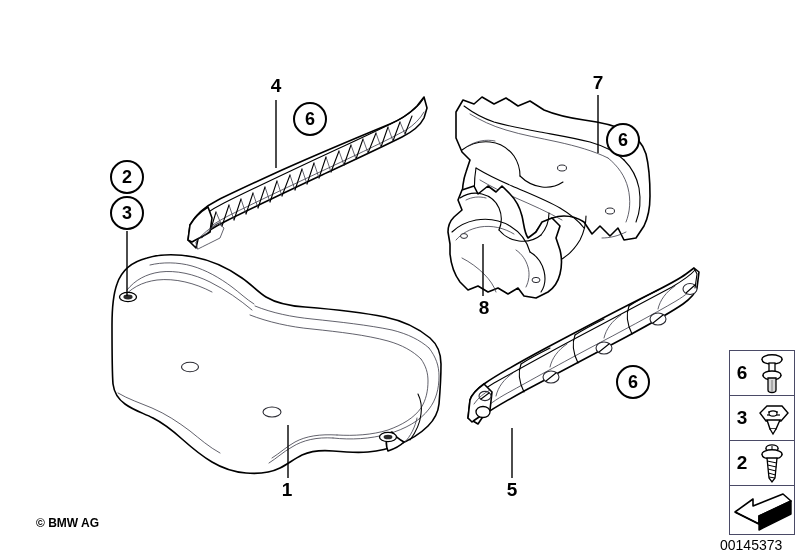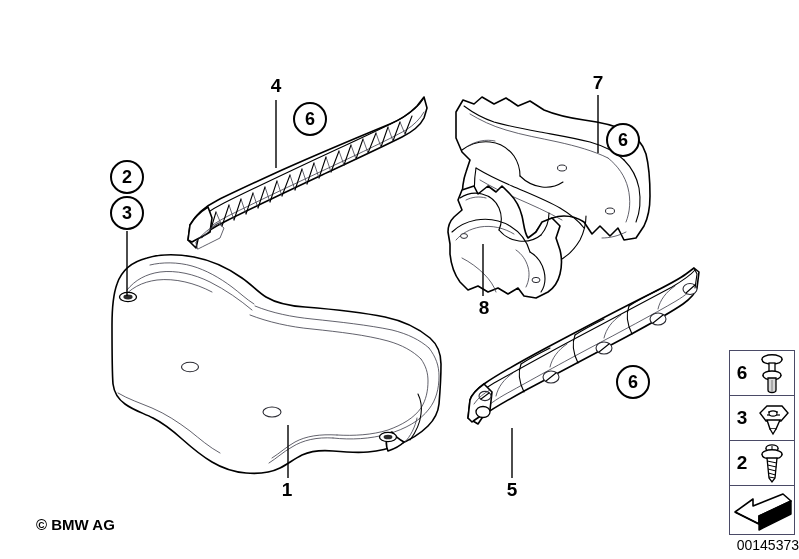--- a/index.html
+++ b/index.html
@@ -85,32 +85,32 @@
     height: 100%;
     position: relative;
   }
   .legend-icon svg { display: block; }
   .copyright {
     position: absolute;
     left: 36px;
     top: 516px;
     font-family: "Liberation Sans", sans-serif;
     font-weight: bold;
-    font-size: 15px;
+    font-size: 12px;
     color: #000000;
     letter-spacing: 0px;
     white-space: nowrap;
     user-select: none;
   }
   .partnumber {
     position: absolute;
     left: 720px;
     top: 537px;
     width: 79px;
-    text-align: right;
+    text-align: left;
     font-family: "Liberation Sans", sans-serif;
     font-size: 14px;
     color: #000000;
     white-space: nowrap;
     user-select: none;
   }
   .part-shape { fill: #ffffff; stroke: #000000; stroke-width: 1.6; stroke-linejoin: round; stroke-linecap: round; }
   .part-detail { fill: none; stroke: #3a3a46; stroke-width: 0.8; stroke-linejoin: round; stroke-linecap: round; }
   .part-detail-d { fill: none; stroke: #000000; stroke-width: 1.1; stroke-linejoin: round; stroke-linecap: round; }
   .leader { stroke: #000000; stroke-width: 1.4; fill: none; }

